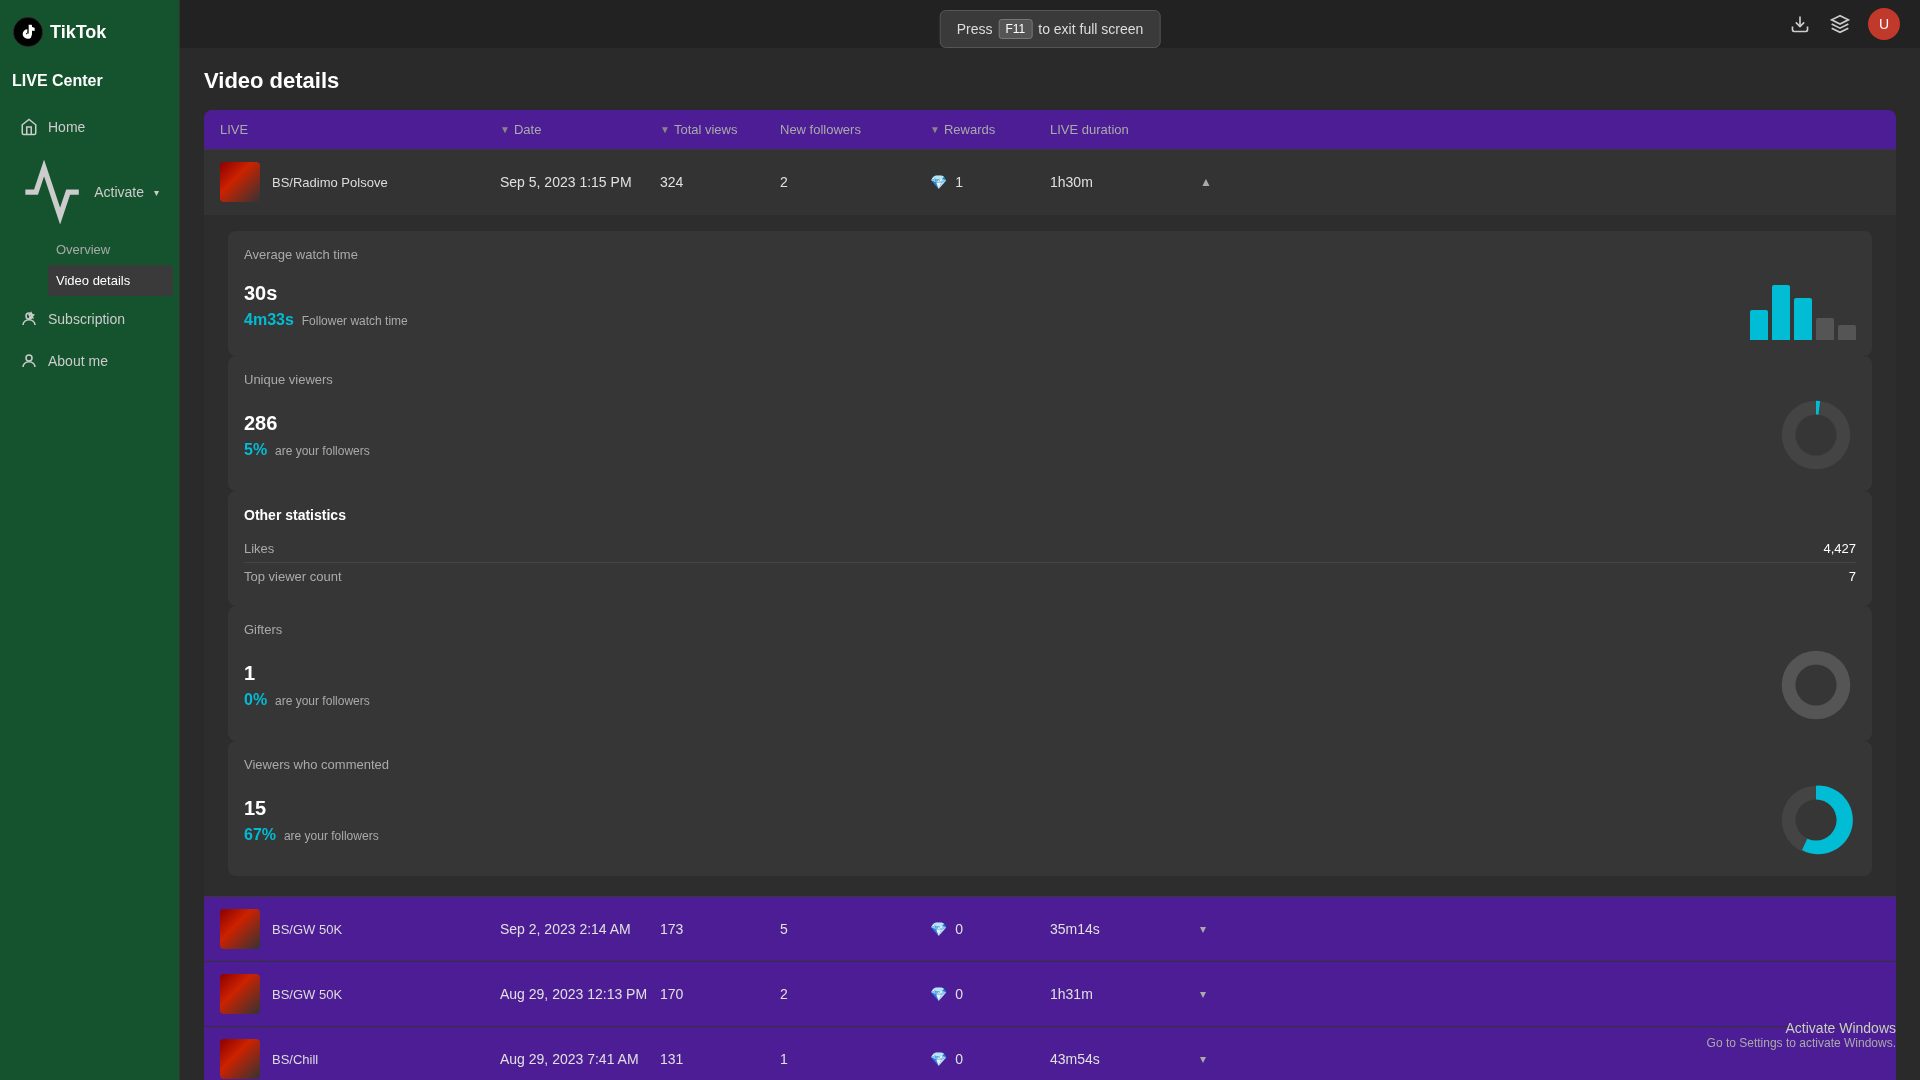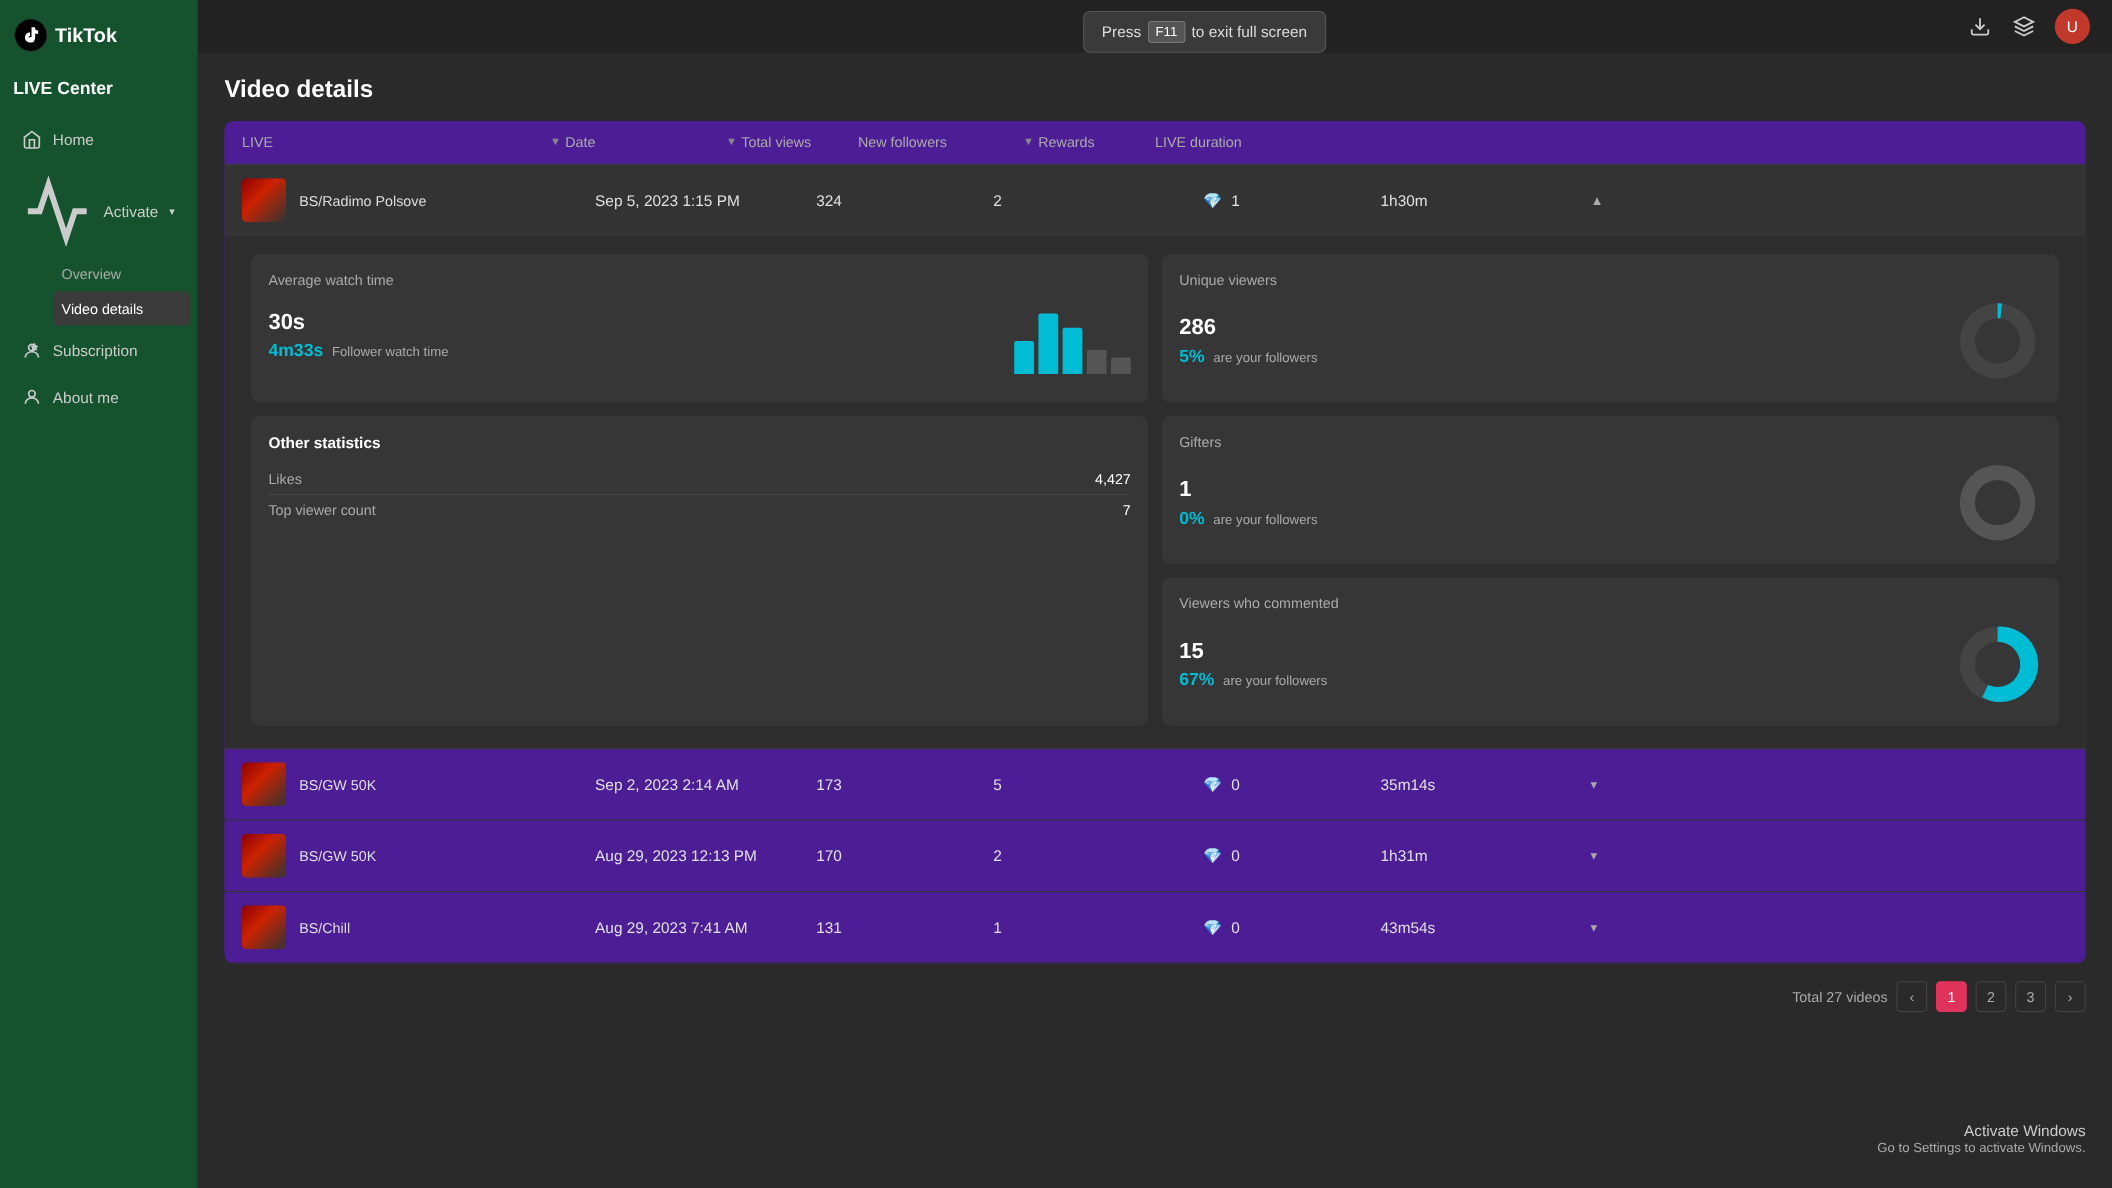--- a/index.html
+++ b/index.html
@@ -195,21 +195,20 @@
     }
     .sort-icon { font-size: 10px; color: #888; }
 
     .table-row {
       display: grid;
       grid-template-columns: 280px 160px 120px 150px 120px 150px 30px;
       padding: 12px 16px;
       border-bottom: 1px solid #333;
       align-items: center;
       cursor: pointer;
-      gap: 41px;
     }
     .table-row.expanded { background: #333; }
 
     .video-cell {
       display: flex;
       align-items: center;
       gap: 12px;
     }
     .video-thumb {
       width: 40px;
@@ -237,22 +236,21 @@
     }
 
     
     .expanded-details {
       background: #2d2d2d;
       padding: 16px 24px 20px;
       border-bottom: 1px solid #3a3a3a;
     }
     .stats-grid {
       display: grid;
-      grid-template-columns: 1fr 1fr;
-      gap: 12px;
+      grid-template-columns: 1fr;
     }
     .stat-card {
       background: #363636;
       border-radius: 8px;
       padding: 16px;
     }
     .stat-card-title {
       color: #aaa;
       font-size: 13px;
       margin-bottom: 8px;
@@ -434,21 +432,21 @@
       <path d="M4 20c0-4 3.6-7 8-7s8 3 8 7"></path>
     </svg>
     <span>About me</span>
   </div>
 </div>
 
 <div class="main-content">
 
   <div class="topbar" style="position:relative;">
 
-    <div class="f11-tooltip" style="position:absolute; top:10px; left:50%; transform:translateX(-50%);margin-left:45px;">
+    <div class="f11-tooltip" style="position:absolute; top:10px; left:50%; transform:translateX(-50%);">
       <span>Press</span>
       <span class="f11-key">F11</span>
       <span>to exit full screen</span>
     </div>
 
     <div class="topbar-icon">
       <svg width="20" height="20" viewBox="0 0 24 24" fill="none" stroke="currentColor" stroke-width="2">
         <path d="M21 15v4a2 2 0 0 1-2 2H5a2 2 0 0 1-2-2v-4"></path>
         <polyline points="7 10 12 15 17 10"></polyline>
         <line x1="12" y1="15" x2="12" y2="3"></line>

